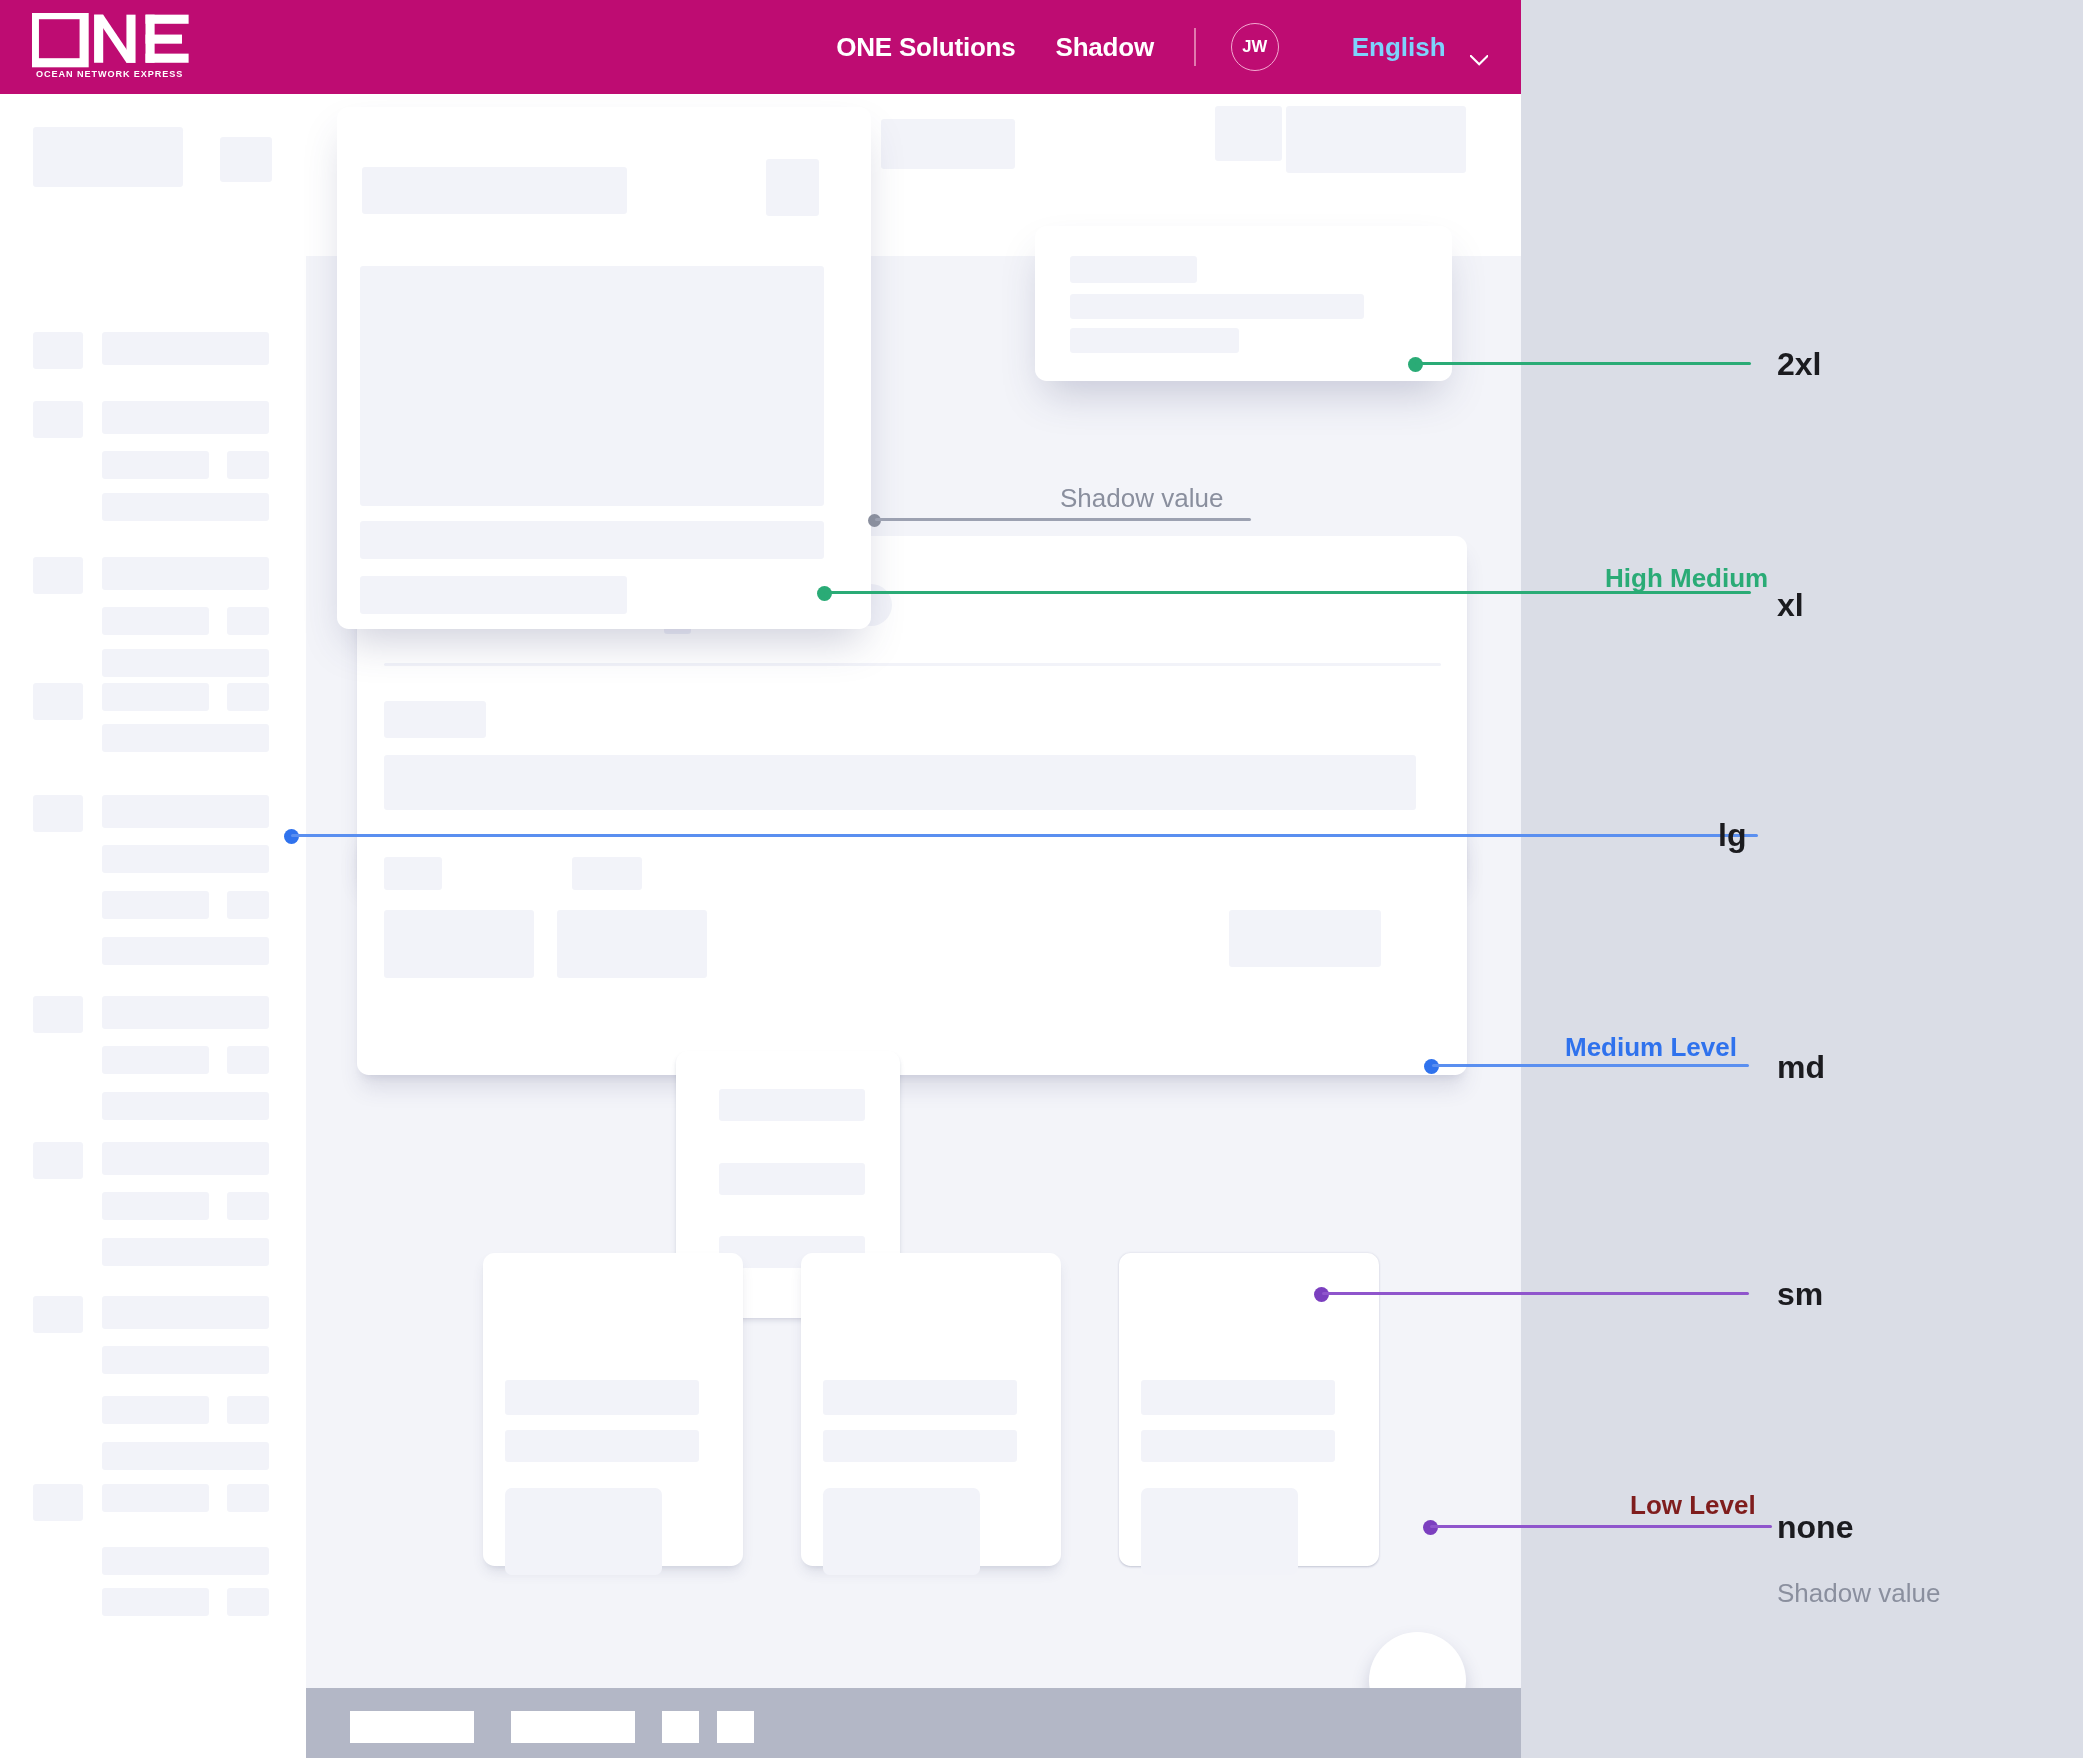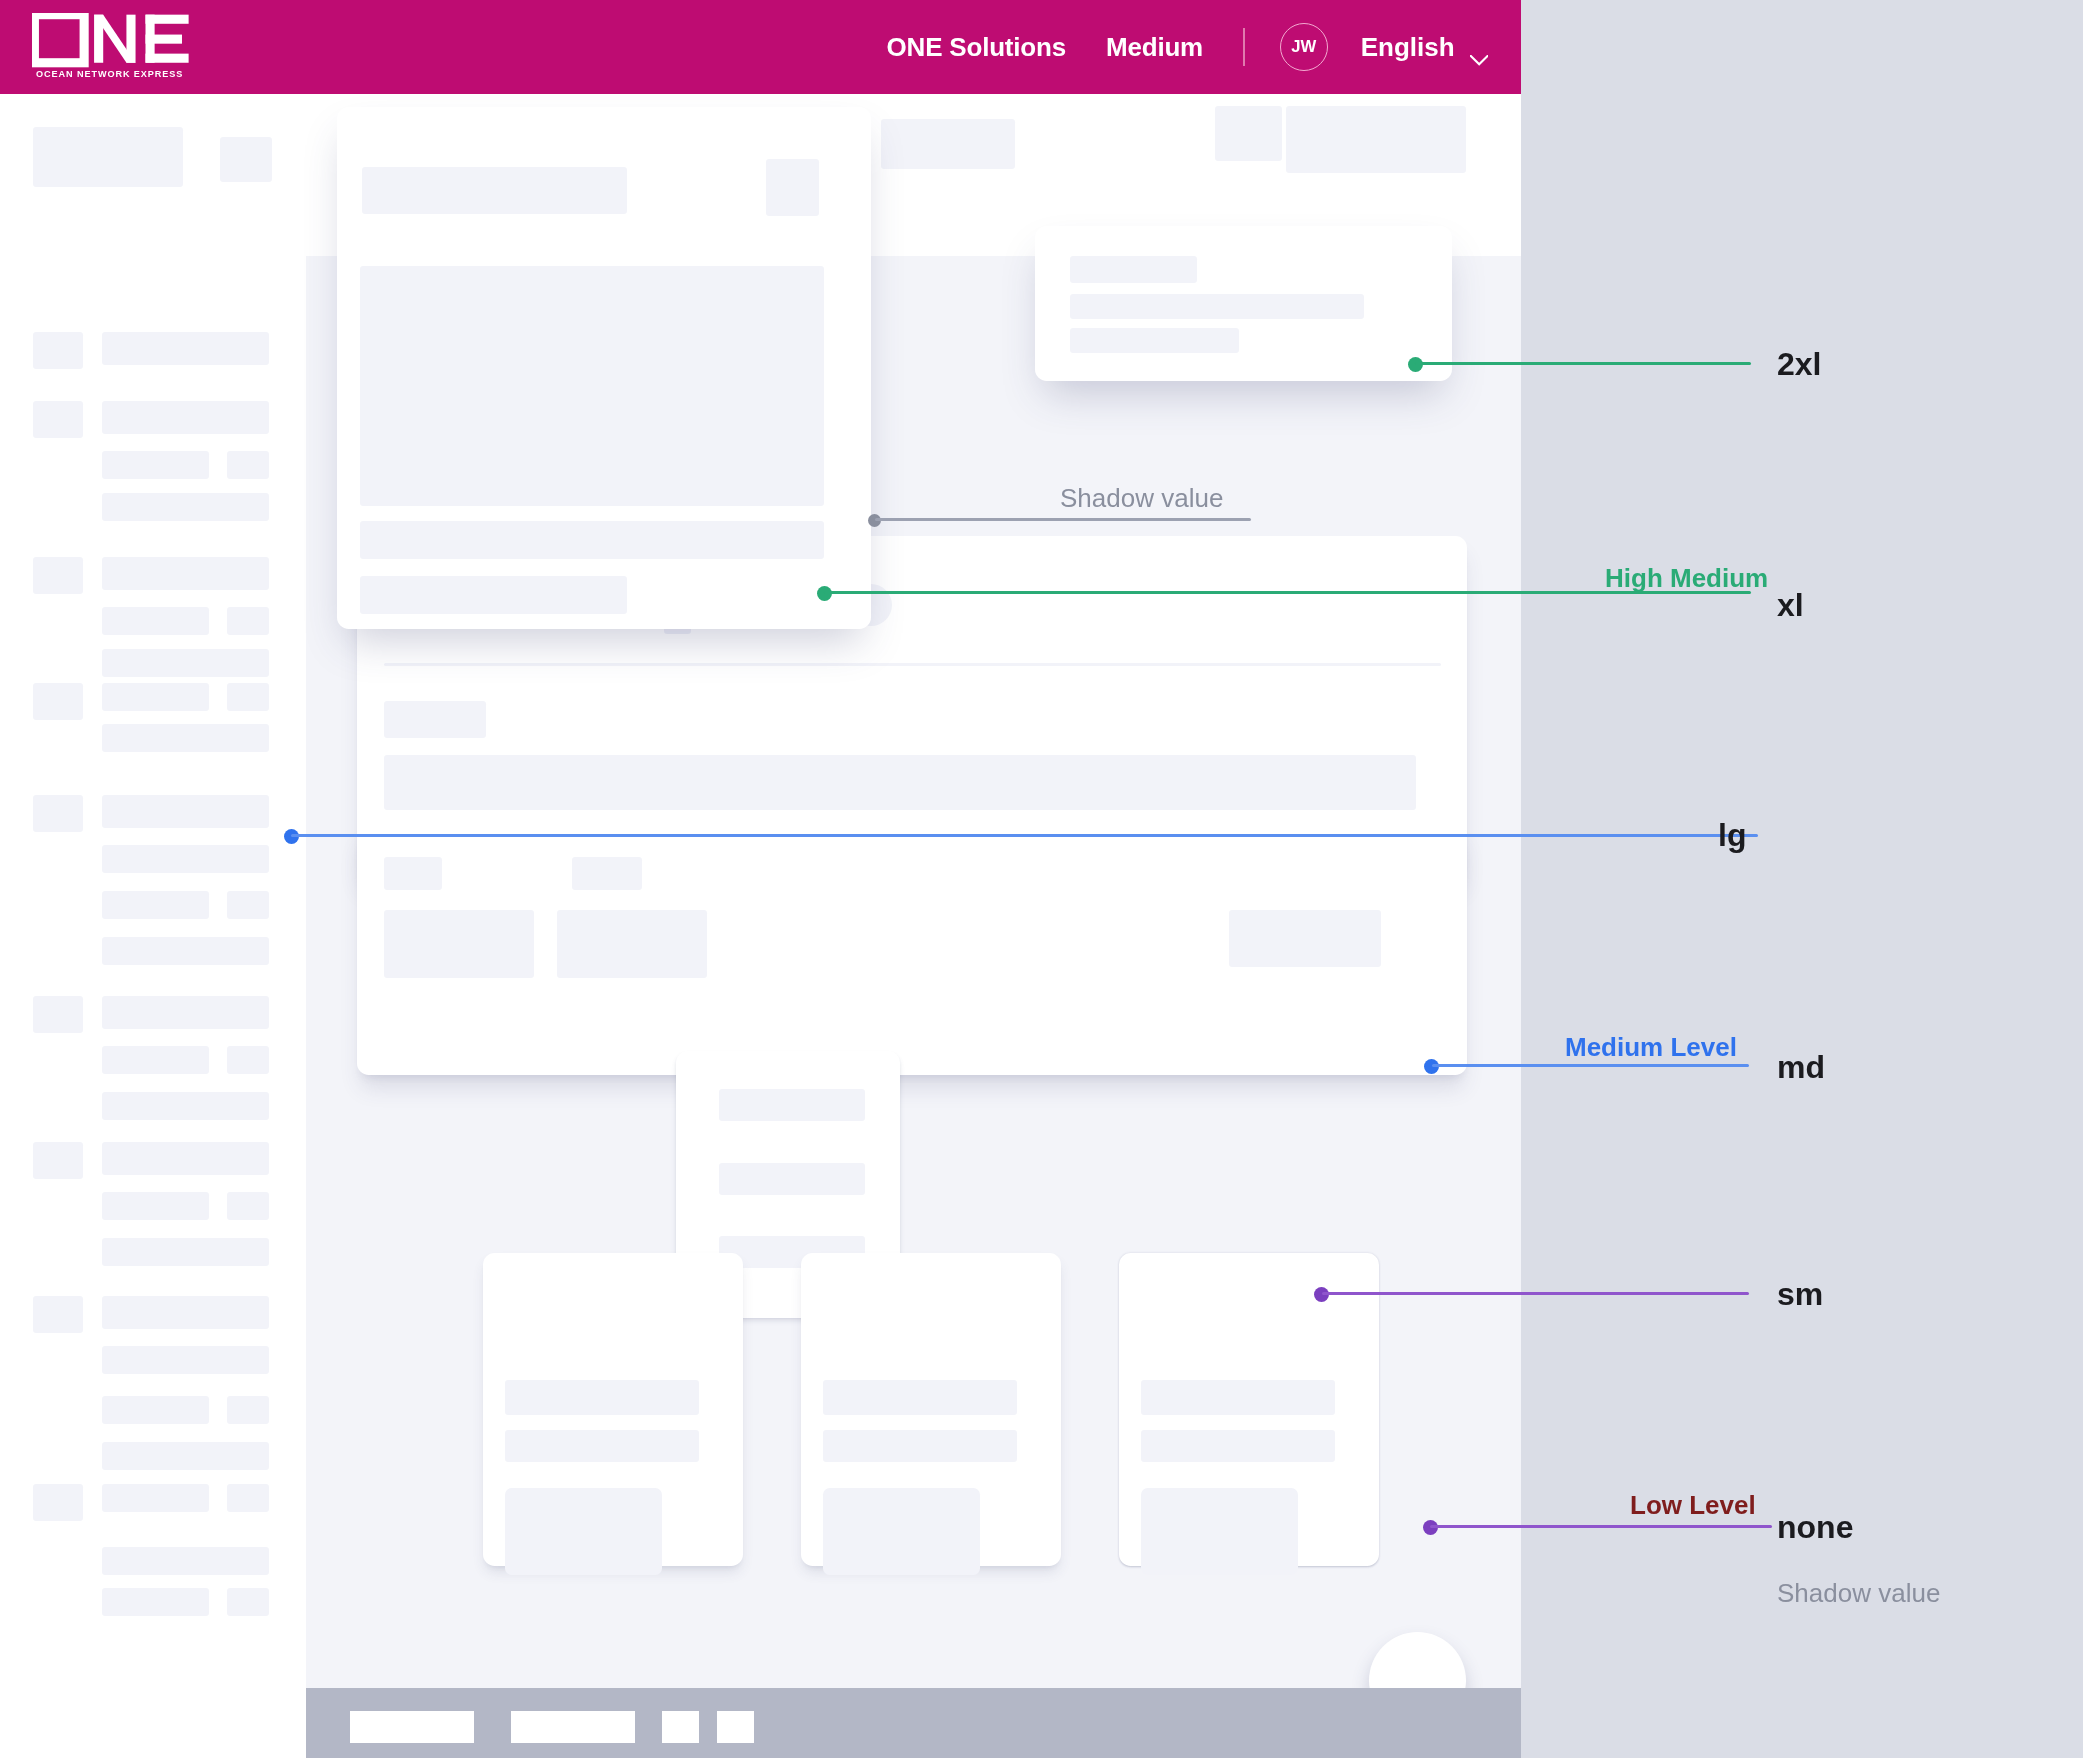--- a/index.html
+++ b/index.html
@@ -45,22 +45,22 @@
     width: 1.7px; height: 38px; background: #e07aae; margin-right: 35px;
   }
   .avatar {
     width: 48px; height: 48px; border-radius: 50%;
     border: 1.7px solid #f3a9d0;
     display: flex; align-items: center; justify-content: center;
     color: #ffffff; font-size: 16.7px; font-weight: bold;
     margin-right: 33px; cursor: pointer;
   }
   .lang {
-    color: #ffffff; font-size: 26px; font-weight: bold;
-    display: flex; align-items: center; gap: 15px; cursor: pointer;
+    color: #7dd3fc; font-size: 26px; font-weight: bold;
+    display: flex; align-items: center; gap: 24px; cursor: pointer; margin-left: 40px;
   }
   .chev { display: inline-block; width: 18.4px; height: 11px; }
 
   
   .page-body {
     position: absolute; left: 0; top: 94px; width: 1521px; height: 1664px;
     background: #ffffff;
   }
   
   .canvas {
@@ -137,21 +137,21 @@
             <rect x="136" y="26" width="44" height="11"></rect>
             <rect x="136" y="49" width="52" height="11"></rect>
             <rect x="136" y="2" width="11" height="58"></rect>
           </g>
           <text x="4" y="77" font-family="'Liberation Sans', sans-serif" font-size="11" font-weight="bold" letter-spacing="1.1" fill="#ffffff">OCEAN NETWORK EXPRESS</text>
         </svg>
       </div>
 
       <div class="nav">
         <div class="nav-link">ONE Solutions</div>
-        <div class="nav-link">Medium</div>
+        <div class="nav-link">Shadow</div>
         <div class="nav-div"></div>
         <div class="avatar">
           <span>JW</span>
         </div>
         <div class="lang">
           <span>English</span>
           <span class="chev">
             <svg width="18.4" height="11" viewBox="0 0 22 13">
                 <path d="M1 1 L11 11 L21 1" fill="none" stroke="#ffffff" stroke-width="2.6" stroke-linecap="round"></path>
               </svg>

